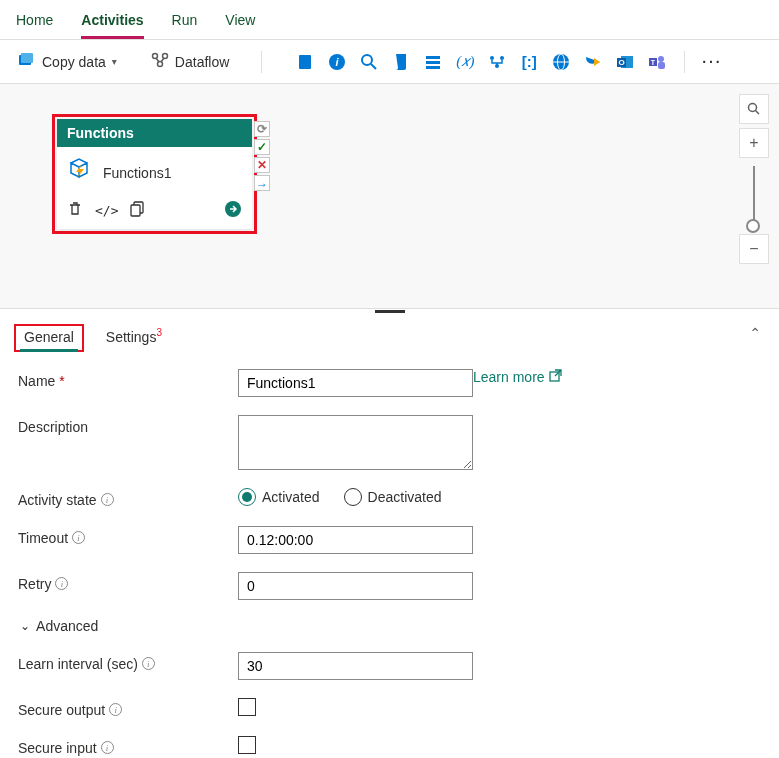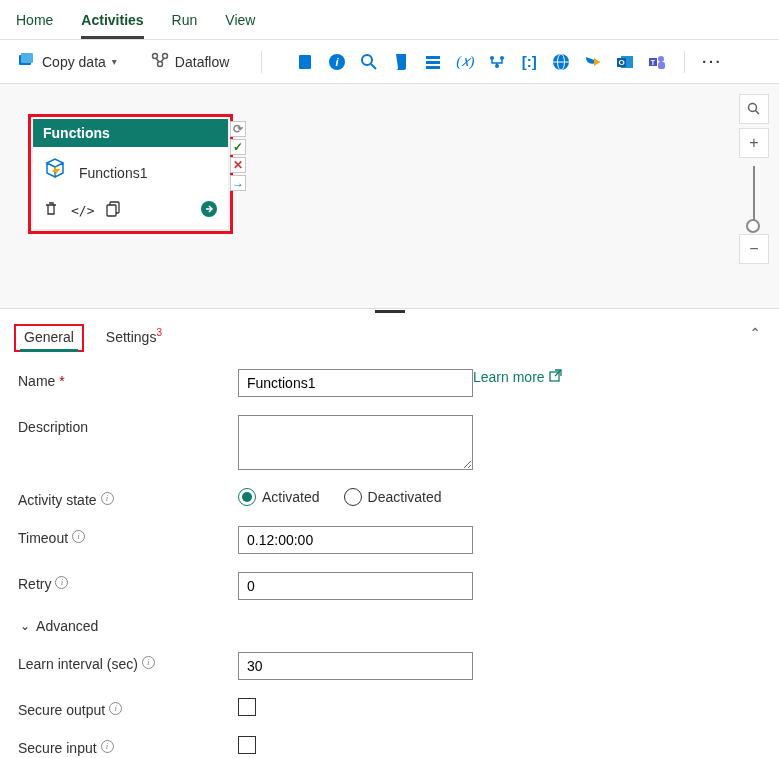--- a/index.html
+++ b/index.html
@@ -1,39 +1,39 @@
 <!DOCTYPE html>
 <html><head>
 <meta charset="utf-8">
 <style>
 * { box-sizing: border-box; margin: 0; padding: 0; }
 body { font-family: "Segoe UI", Arial, sans-serif; font-size: 14px; color: #323130; background: #fff; width: 779px; }
 
 
 .top-nav { display: flex; gap: 28px; padding: 8px 16px 0 16px; border-bottom: 1px solid #e1dfdd; }
 .top-nav-item { padding: 4px 0 8px 0; cursor: pointer; color: #14532d; }
-.top-nav-item.active { border-bottom: 3px solid #404040; font-weight: 600; }
+.top-nav-item.active { border-bottom: 3px solid #be185d; font-weight: 600; }
 
 
 .toolbar { display: flex; align-items: center; gap: 22px; padding: 8px 12px; border-bottom: 1px solid #e1dfdd; }
 .toolbar-btn { display: flex; align-items: center; gap: 6px; padding: 4px 6px; cursor: pointer; border-radius: 2px; }
 .toolbar-divider { width: 1px; height: 22px; background: #e1dfdd; margin: 0 4px; }
 .chev-down { font-size: 10px; color: #605e5c; }
 .toolbar-icons { display: flex; align-items: center; gap: 14px; margin-left: 8px; }
 .ticon { width: 18px; height: 18px; display: flex; align-items: center; justify-content: center; cursor: pointer; }
 
 
 .canvas-wrap { position: relative; background: #f8f8f8; border-bottom: 1px solid #e1dfdd; height: 225px; }
 .canvas-controls { position: absolute; right: 10px; top: 10px; display: flex; flex-direction: column; align-items: center; gap: 4px; }
 .ctrl-box { width: 30px; height: 30px; background: #fff; border: 1px solid #e1dfdd; display: flex; align-items: center; justify-content: center; cursor: pointer; color: #605e5c; font-size: 16px; }
 .slider-line { width: 2px; height: 60px; background: #8a8886; position: relative; margin: 4px 0; }
 .slider-knob { width: 14px; height: 14px; border: 2px solid #8a8886; border-radius: 50%; background: #fff; position: absolute; left: -7px; bottom: -7px; }
 
 
-.node-frame { position: absolute; left: 28px; top: 30px; border: 3px solid #e81123; padding: 2px; }
+.node-frame { position: absolute; left: 52px; top: 30px; border: 3px solid #e81123; padding: 2px; }
 .node { width: 195px; background: #fff; box-shadow: 0 1px 3px rgba(0,0,0,0.1); position: relative; }
 .node-header { background: #0f7b6c; color: #fff; padding: 6px 10px; font-weight: 600; font-size: 14px; display: flex; align-items: center; }
 .node-body { padding: 10px 8px 6px 8px; }
 .node-row { display: flex; align-items: center; gap: 10px; }
 .node-actions { display: flex; align-items: center; gap: 12px; padding: 6px 10px 8px 10px; }
 .node-actions .spacer { flex: 1; }
 .node-side { position: absolute; right: -18px; top: 2px; display: flex; flex-direction: column; gap: 2px; }
 .side-icon { width: 16px; height: 16px; display: flex; align-items: center; justify-content: center; font-size: 12px; font-weight: bold; border: 1px solid #c8c6c4; background: #fff; }
 .resize-handle { height: 4px; display: flex; justify-content: center; align-items: center; }
 .resize-handle::after { content: ""; width: 30px; height: 3px; background: #323130; }
@@ -42,21 +42,21 @@
 .props { padding: 0 0 20px 0; }
 .props-tabs { display: flex; align-items: center; padding: 10px 8px 0 14px; gap: 18px; position: relative; }
 .props-tab { padding: 4px 4px 8px 4px; cursor: pointer; position: relative; }
 .props-tab.gen { border: 2px solid #e81123; padding: 3px 8px 5px 8px; }
 .props-tab.gen::after { content: ""; position: absolute; left: 4px; right: 4px; bottom: -2px; height: 3px; background: #0f7b6c; }
 .props-tab .sup { color: #e81123; font-size: 10px; vertical-align: super; }
 .props-collapse { position: absolute; right: 18px; top: 12px; cursor: pointer; color: #605e5c; }
 
 .form { padding: 16px 18px 0 18px; }
 .form-row { display: flex; align-items: flex-start; margin-bottom: 18px; }
-.form-label { width: 220px; padding-top: 4px; display: flex; gap: 4px; }
+.form-label { width: 220px; padding-top: 4px; display: flex; align-items: center; gap: 4px; }
 .form-label .req { color: #a80000; }
 .info-ic { width: 13px; height: 13px; border: 1px solid #8a8886; border-radius: 50%; display: inline-flex; align-items: center; justify-content: center; font-size: 9px; color: #8a8886; font-style: italic; font-family: Georgia, serif; }
 .form-input { width: 235px; padding: 5px 8px; border: 1px solid #8a8886; font-family: inherit; font-size: 14px; }
 .form-textarea { width: 235px; height: 55px; padding: 5px 8px; border: 1px solid #8a8886; font-family: inherit; font-size: 14px; resize: both; }
 .learn-more { color: #0f7b6c; cursor: pointer; display: flex; align-items: center; gap: 4px; }
 
 .radio-group { display: flex; gap: 24px; align-items: flex-start; }
 .radio-opt { display: flex; align-items: center; gap: 6px; cursor: pointer; }
 .radio-circle { width: 18px; height: 18px; border: 1px solid #323130; border-radius: 50%; display: flex; align-items: center; justify-content: center; }
 .radio-circle.checked { border-color: #0f7b6c; }

